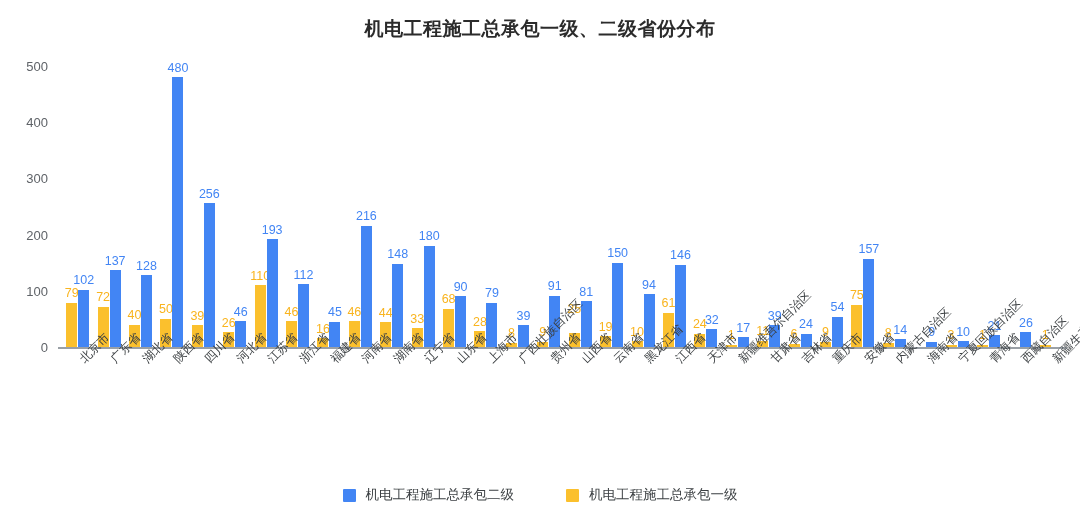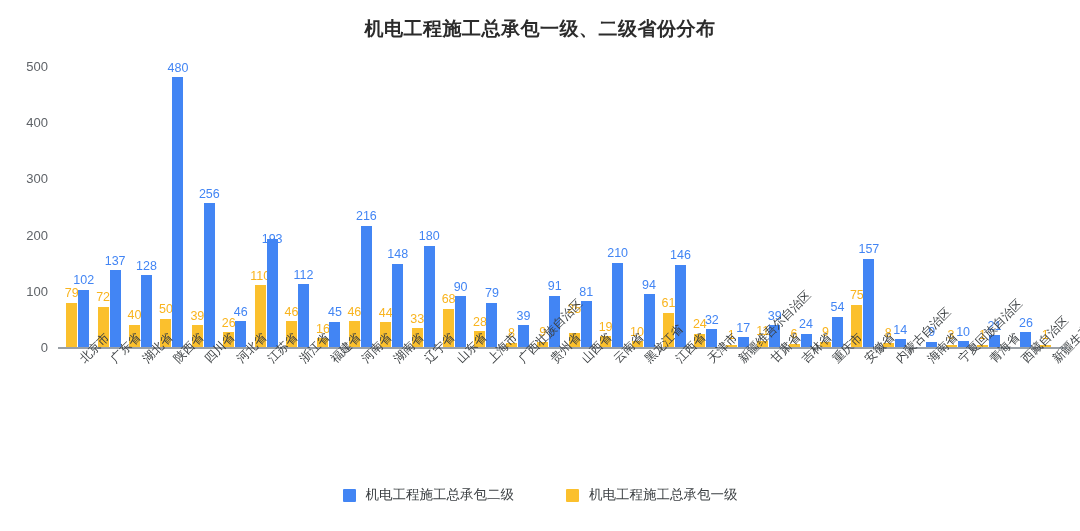--- a/index.html
+++ b/index.html
@@ -226,21 +226,21 @@
           <div class="bar-label" style="bottom: 28.852px;">46</div>
         </div>
       </div>
       <div class="bar-group">
         <div class="bar s1" style="height: 287px;">
           <div class="bar-rect" style="height: 61.82px;"></div>
           <div class="bar-label" style="bottom: 64.82px;">110</div>
         </div>
         <div class="bar s2" style="height: 287px;">
           <div class="bar-rect" style="height: 108.466px;"></div>
-          <div class="bar-label" style="bottom: 102px;">193</div>
+          <div class="bar-label" style="bottom: 111px;">193</div>
         </div>
       </div>
       <div class="bar-group">
         <div class="bar s1" style="height: 287px;">
           <div class="bar-rect" style="height: 25.852px;"></div>
           <div class="bar-label" style="bottom: 28.852px;">46</div>
         </div>
         <div class="bar s2" style="height: 287px;">
           <div class="bar-rect" style="height: 62.944px;"></div>
           <div class="bar-label" style="bottom: 65.944px;">112</div>
@@ -336,21 +336,21 @@
           <div class="bar-label" style="bottom: 48.522px;">81</div>
         </div>
       </div>
       <div class="bar-group">
         <div class="bar s1" style="height: 287px;">
           <div class="bar-rect" style="height: 10.678px;"></div>
           <div class="bar-label" style="bottom: 13.678px;">19</div>
         </div>
         <div class="bar s2" style="height: 287px;">
           <div class="bar-rect" style="height: 84.3px;"></div>
-          <div class="bar-label" style="bottom: 87.3px;">210</div>
+          <div class="bar-label" style="bottom: 87.3px;">150</div>
         </div>
       </div>
       <div class="bar-group">
         <div class="bar s1" style="height: 287px;">
           <div class="bar-rect" style="height: 5.62px;"></div>
           <div class="bar-label" style="bottom: 8.62px;">10</div>
         </div>
         <div class="bar s2" style="height: 287px;">
           <div class="bar-rect" style="height: 52.828px;"></div>
           <div class="bar-label" style="bottom: 55.828px;">94</div>

